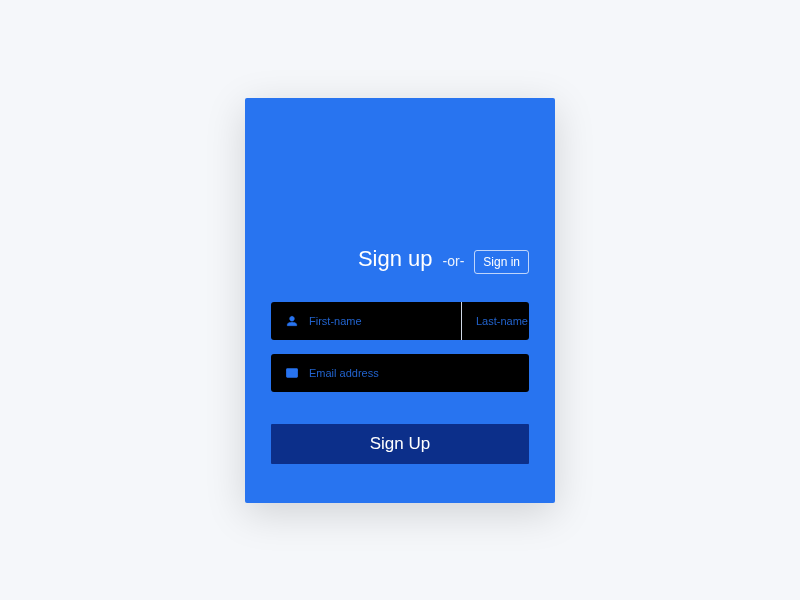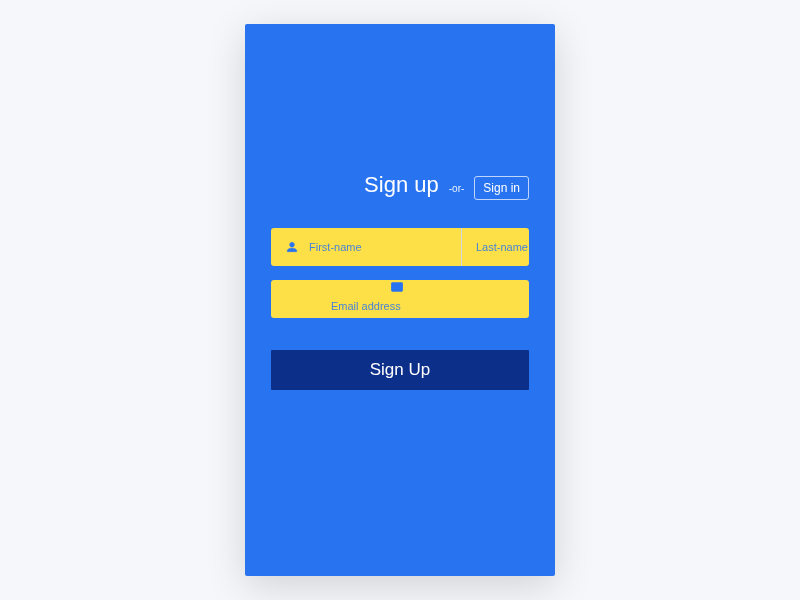--- a/index.html
+++ b/index.html
@@ -11,21 +11,21 @@
       width: 800px;
       height: 600px;
       background: #f5f7fa;
       display: flex;
       align-items: center;
       justify-content: center;
       font-family: -apple-system, BlinkMacSystemFont, 'Segoe UI', sans-serif;
     }
     .phone-card {
       width: 310px;
-      height: 552px;
+      height: 405px;
       background: #2874f0;
       border-radius: 2px;
       box-shadow: 0 10px 40px rgba(0,0,0,0.15);
       padding: 0 26px;
       display: flex;
       flex-direction: column;
     }
     .header {
       margin-top: 116px;
       display: flex;
@@ -34,35 +34,35 @@
       gap: 10px;
       margin-bottom: 28px;
     }
     .title {
       color: #ffffff;
       font-size: 22px;
       font-weight: 500;
     }
     .or-text {
       color: #ffffff;
-      font-size: 10px;
+      font-size: 14px;
       opacity: 0.9;
     }
     .sign-in-btn {
       color: #ffffff;
       font-size: 12px;
       border: 1px solid rgba(255,255,255,0.7);
       border-radius: 3px;
       padding: 4px 8px;
       background: transparent;
       cursor: pointer;
       margin-top: 36px;
     }
     .input-row {
-      background: #fde047;
+      background: #000000;
       border-radius: 3px;
       height: 38px;
       display: flex;
       align-items: flex-end;
       margin-bottom: 14px;
       overflow: hidden;
     }
     .input-row.split {
       padding: 0;
     }
@@ -75,21 +75,20 @@
     }
     .input-half:first-child {
       border-right: 1px solid #d0d8e6;
     }
     .input-single {
       padding: 0 10px 0 14px;
       display: flex;
       align-items: center;
       width: 100%;
       height: 100%;
-      flex-direction: column;
     }
     .icon {
       width: 14px;
       height: 14px;
       flex-shrink: 0;
       margin-right: 10px;
       display: flex;
       align-items: center;
       justify-content: center;
     }

